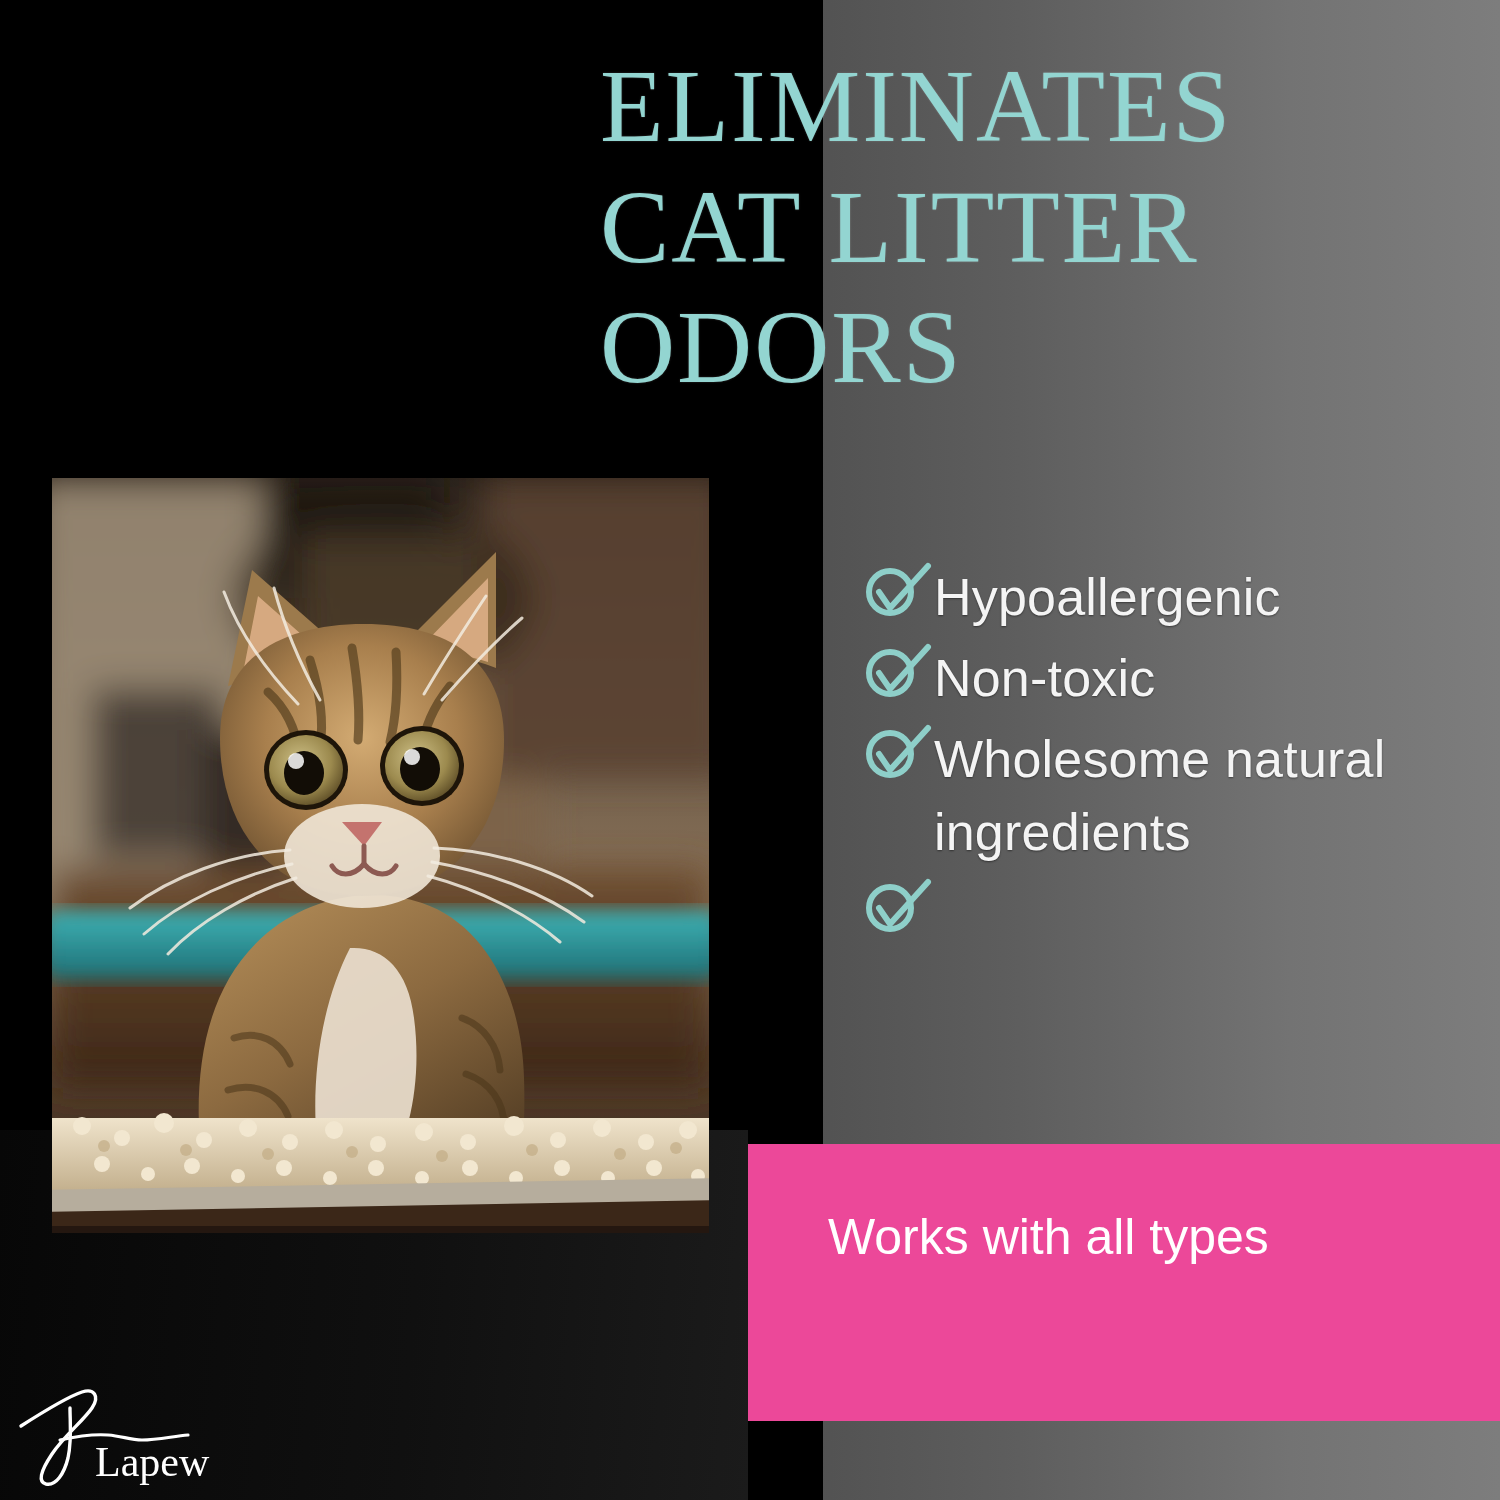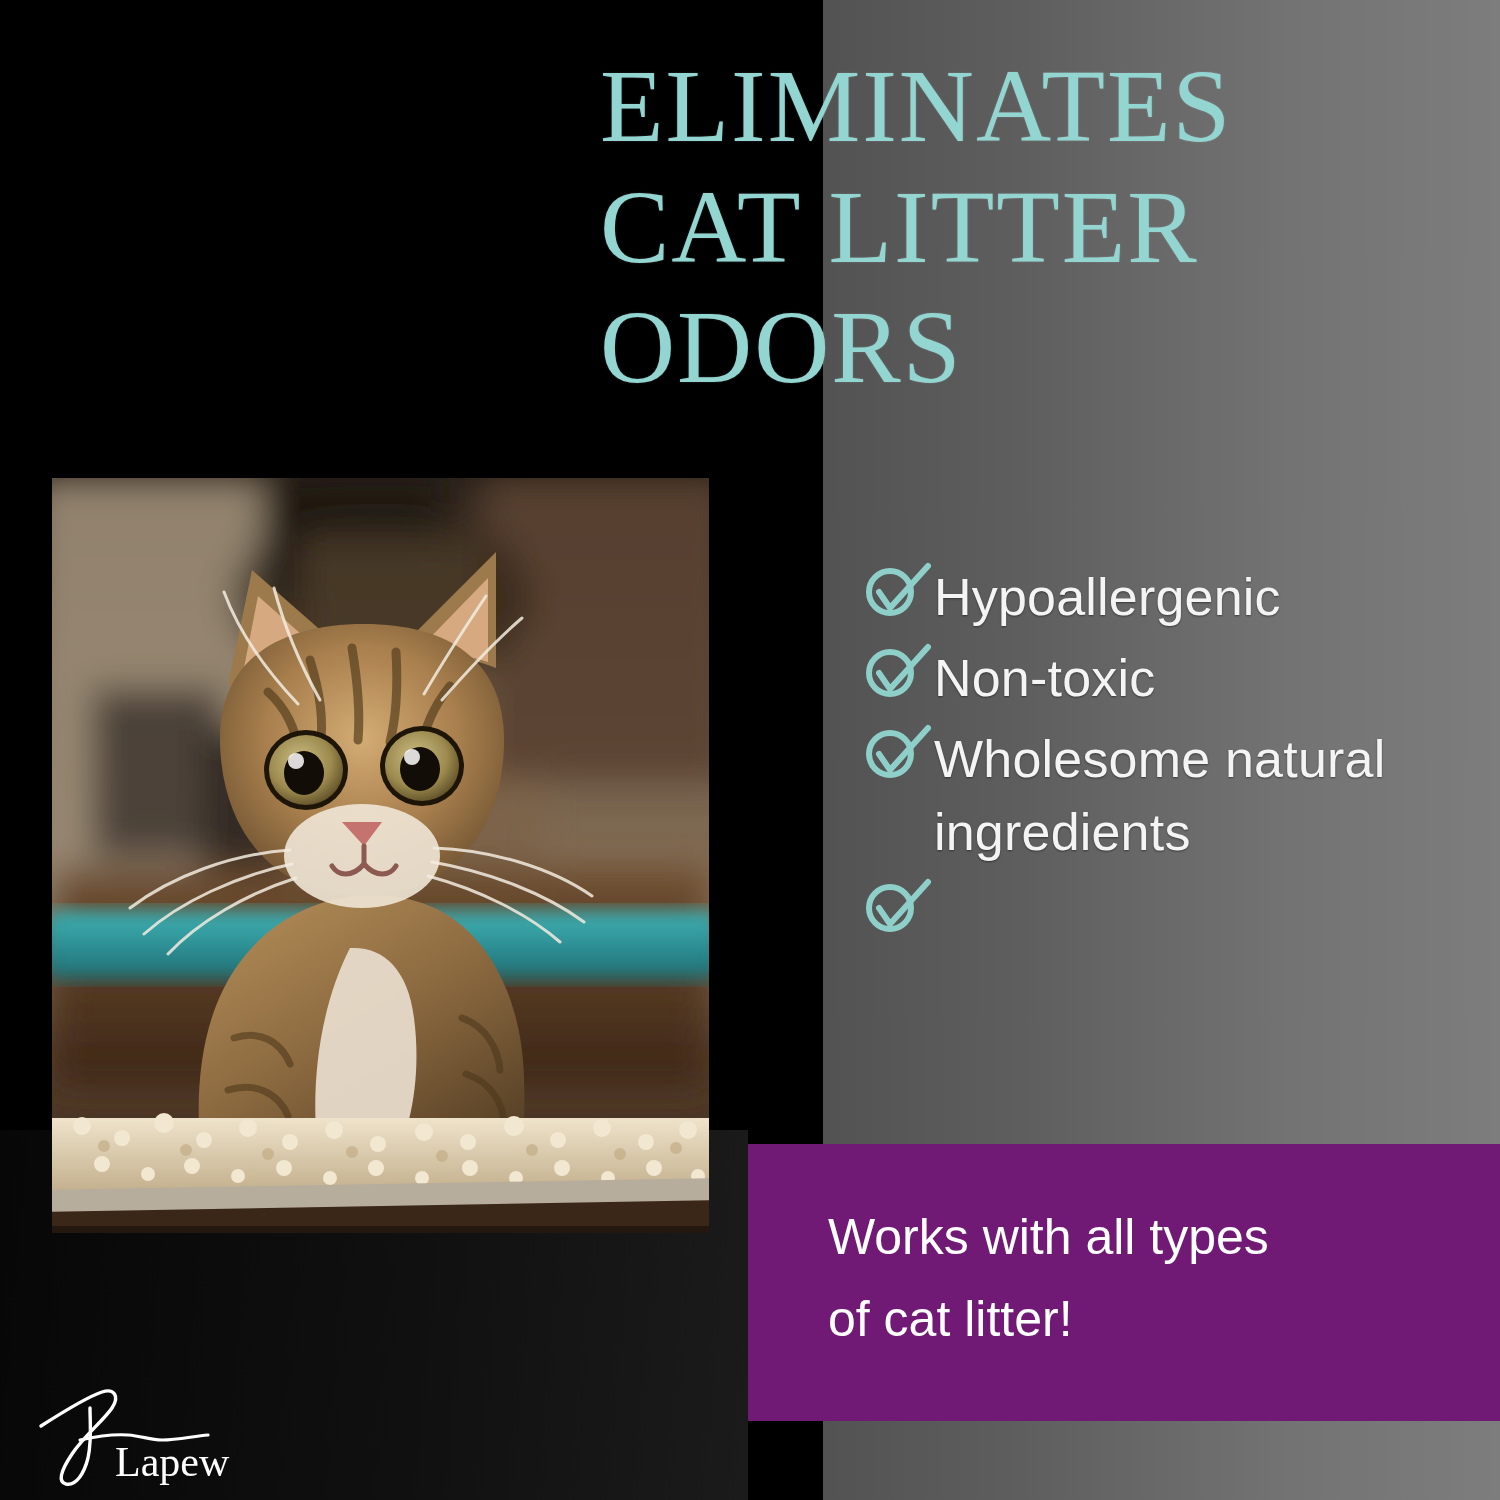--- a/index.html
+++ b/index.html
@@ -107,39 +107,39 @@
     padding-top:1px;
   }
 
   
   .callout {
     position:absolute;
     left:748px;
     top:1144px;
     width:752px;
     height:277px;
-    background:#701a75;
+    background:#ec4899;
     z-index:7;
   }
   .callout-text {
     position:absolute;
     left:80px;
     top:52px;
     width:640px;
     color:#ffffff;
     font-size:50px;
     line-height:1.64;
     font-family:"Liberation Sans", sans-serif;
   }
   .callout-text .cl-line { display:block; }
 
   
   .logo {
     position:absolute;
-    left:32px;
+    left:12px;
     top:1378px;
     width:290px;
     height:112px;
     z-index:8;
   }
   .logo svg { display:block; width:290px; height:112px; }
 </style>
 </head>
 <body>
 
@@ -371,21 +371,20 @@
           <path d="M17 30 L28 46 L66 4" fill="none" stroke="#8ecfc9" stroke-width="6" stroke-linecap="round" stroke-linejoin="round"></path>
         </svg>
       </span>
     </div>
 
   </div>
 
   <div class="callout">
     <div class="callout-text">
       <span class="cl-line">Works with all types</span>
-      <span class="cl-line">of cat litter!</span>
     </div>
   </div>
 
   <div class="logo">
     <svg viewBox="0 0 290 112">
       <g fill="none" stroke="#ffffff" stroke-linecap="round" stroke-linejoin="round">
         <path d="M9 48 C34 32 58 18 70 14 C82 10 88 18 80 30
                  C72 42 52 58 40 76 C28 94 26 104 34 106
                  C44 108 52 96 56 80 C60 62 58 44 58 30" stroke-width="3.4"></path>
         <path d="M48 62 C66 58 82 56 96 57 C110 58 118 62 130 62

